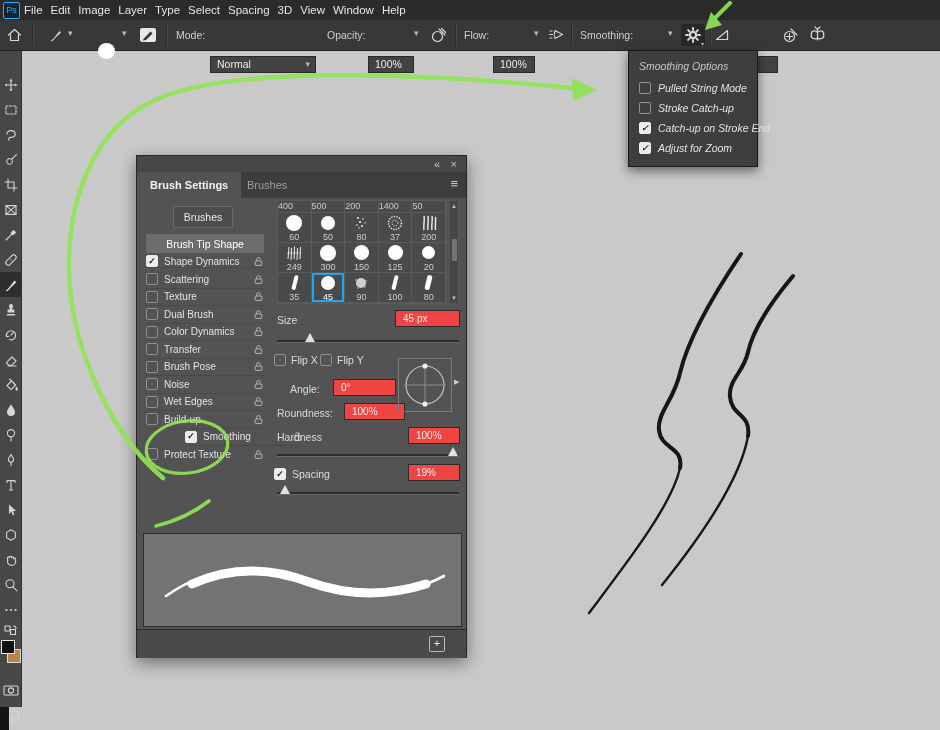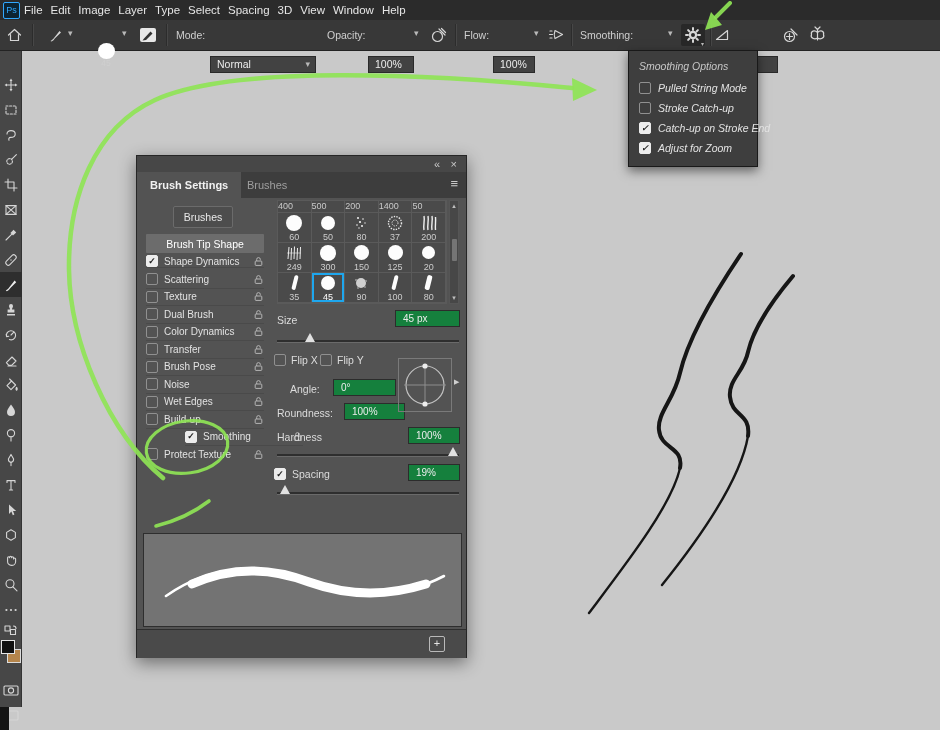--- a/index.html
+++ b/index.html
@@ -58,21 +58,21 @@
   .bcell .num{font-size:9px;color:#cccccc;line-height:10px;}
   .bcell.sel{box-shadow:inset 0 0 0 2px #1ea7ee;}
   .gicon{flex:1;display:flex;align-items:center;justify-content:center;width:100%;}
   .dot{background:#fdfdfd;border-radius:50%;display:block;}
   .slashmark{width:3.5px;height:15px;background:#fdfdfd;border-radius:2px;transform:rotate(14deg);display:block;}
   .vscroll{position:absolute;left:312px;top:44px;width:10px;height:104px;background:#474747;border:1px solid #565656;box-sizing:border-box;}
   .vscroll .arr{position:absolute;left:0;width:100%;text-align:center;font-size:7px;color:#bdbdbd;}
   .vthumb{position:absolute;left:1.5px;top:38px;width:5px;height:22px;background:#757575;border-radius:1px;}
   
   .plabel{position:absolute;font-size:10.5px;color:#dcdcdc;}
-  .pbox{position:absolute;height:15px;background:#15803d;border:1px solid #2c2c2c;color:#ececec;font-size:10px;line-height:15px;padding-left:7px;box-sizing:content-box;}
+  .pbox{position:absolute;height:15px;background:#ef4444;border:1px solid #2c2c2c;color:#ececec;font-size:10px;line-height:15px;padding-left:7px;box-sizing:content-box;}
   .track{position:absolute;height:2px;background:#2e2e2e;border-bottom:1px solid #6a6a6a;}
   .thumb{position:absolute;width:0;height:0;border-left:5px solid transparent;border-right:5px solid transparent;border-bottom:9px solid #e2e2e2;}
   .circlectl{position:absolute;left:261px;top:202px;width:54px;height:54px;border:1px solid #7a7a7a;box-sizing:border-box;}
   .preview{position:absolute;left:6px;top:377px;width:319px;height:94px;background:#737373;border:1px solid #2e2e2e;box-sizing:border-box;}
   .panel-bottom{position:absolute;left:0;top:473px;width:100%;height:28px;background:#4a4a4a;border-top:1px solid #2e2e2e;}
   .newbrush{position:absolute;left:292px;top:6px;width:14px;height:14px;border:1px solid #b9b9b9;border-radius:2px;color:#e4e4e4;font-size:11px;line-height:13px;text-align:center;}
   
   .strokes-svg{position:absolute;left:0;top:0;z-index:5;pointer-events:none;}
   .green-svg{position:absolute;left:0;top:0;z-index:60;pointer-events:none;}
 </style>

